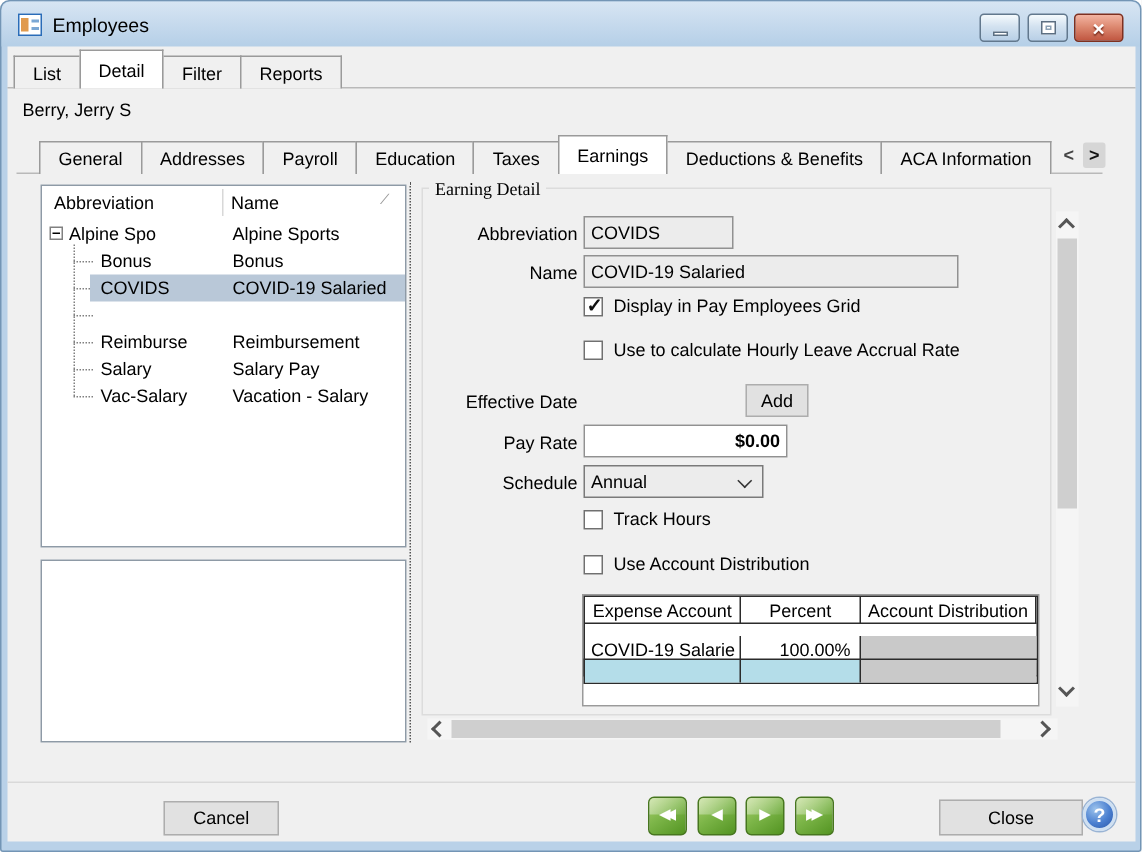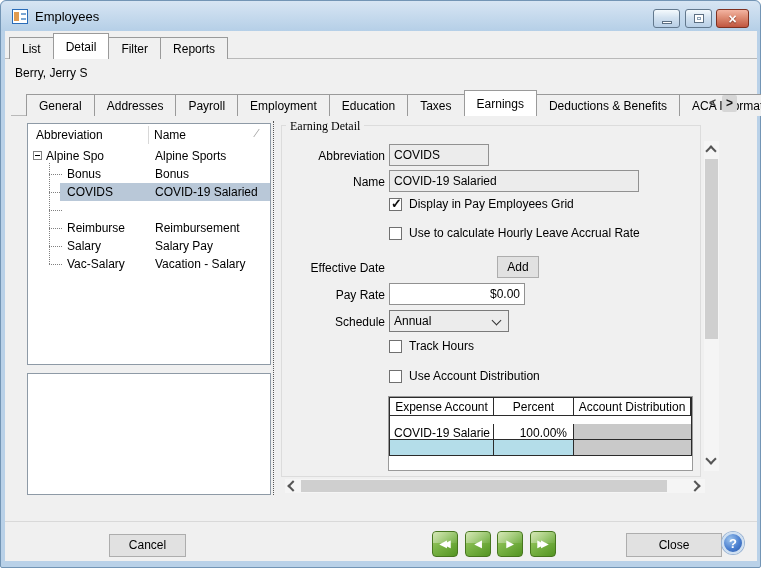--- a/index.html
+++ b/index.html
@@ -48,21 +48,21 @@
   .expander::after { content:""; position:absolute; left:1px; top:3px; width:5px; height:1px; background:#000; }
   .dotline-v { position:absolute; border-left:1px dotted #808080; width:0; }
   .dotline-h { position:absolute; border-top:1px dotted #808080; height:0; }
   .splitter { position:absolute; border-left:1px dotted #555; width:0; }
 
   
   .groupbox { position:absolute; border:1px solid #dcdcdc; }
   .group-label { position:absolute; background:#f0f0f0; padding:0 4px; }
   .flabel { position:absolute; text-align:right; white-space:nowrap; }
   .textbox { position:absolute; background:#ececec; border:1px solid #919191; line-height:20px; padding:0 4px; }
-  .textbox.white { background:#fff; }
+  .textbox.white { background:#fff;font-weight:bold; }
   .textbox.ralign { text-align:right; }
   .combo { position:absolute; background:#ececec; border:1px solid #7a7a7a; line-height:20px; padding:0 4px; }
   .chev { position:absolute; width:7px; height:7px; border-right:1.6px solid #333; border-bottom:1.6px solid #333; }
   .chev.down { transform:rotate(45deg); right:8px; top:4px; }
   .btn { position:absolute; background:#e1e1e1; border:1px solid #adadad; text-align:center; }
   .cb-box { position:absolute; left:0; top:1px; width:13px; height:13px; background:#fff; border:1px solid #707070; }
   .cb-box.checked::after { content:"\2713"; position:absolute; left:1px; top:-3px; font-size:13px; font-weight:bold; color:#111; }
   .cb-label { position:absolute; left:20px; top:0; white-space:nowrap; }
   .cb-wrap { position:absolute; height:16px; line-height:15px; }
 
@@ -124,21 +124,20 @@
       <div class="tab">Reports</div>
     </div>
 
     <div style="position:absolute; left:10px; top:35px;">Berry, Jerry S</div>
 
     <div class="strip-line" style="top:84px; left:6px; width:724px;"></div>
     <div class="tabstrip" style="left:21px; top:59px;">
       <div class="tab">General</div>
       <div class="tab">Addresses</div>
       <div class="tab">Payroll</div>
-      <div class="tab">Employment</div>
       <div class="tab">Education</div>
       <div class="tab">Taxes</div>
       <div class="tab sel">Earnings</div>
       <div class="tab">Deductions &amp; Benefits</div>
       <div class="tab">ACA Information</div>
 
     </div>
     <div class="tab-scroll" style="left:700px; top:64px;">&lt;</div>
     <div class="tab-scroll right" style="left:717px; top:64px;">&gt;</div>
 

